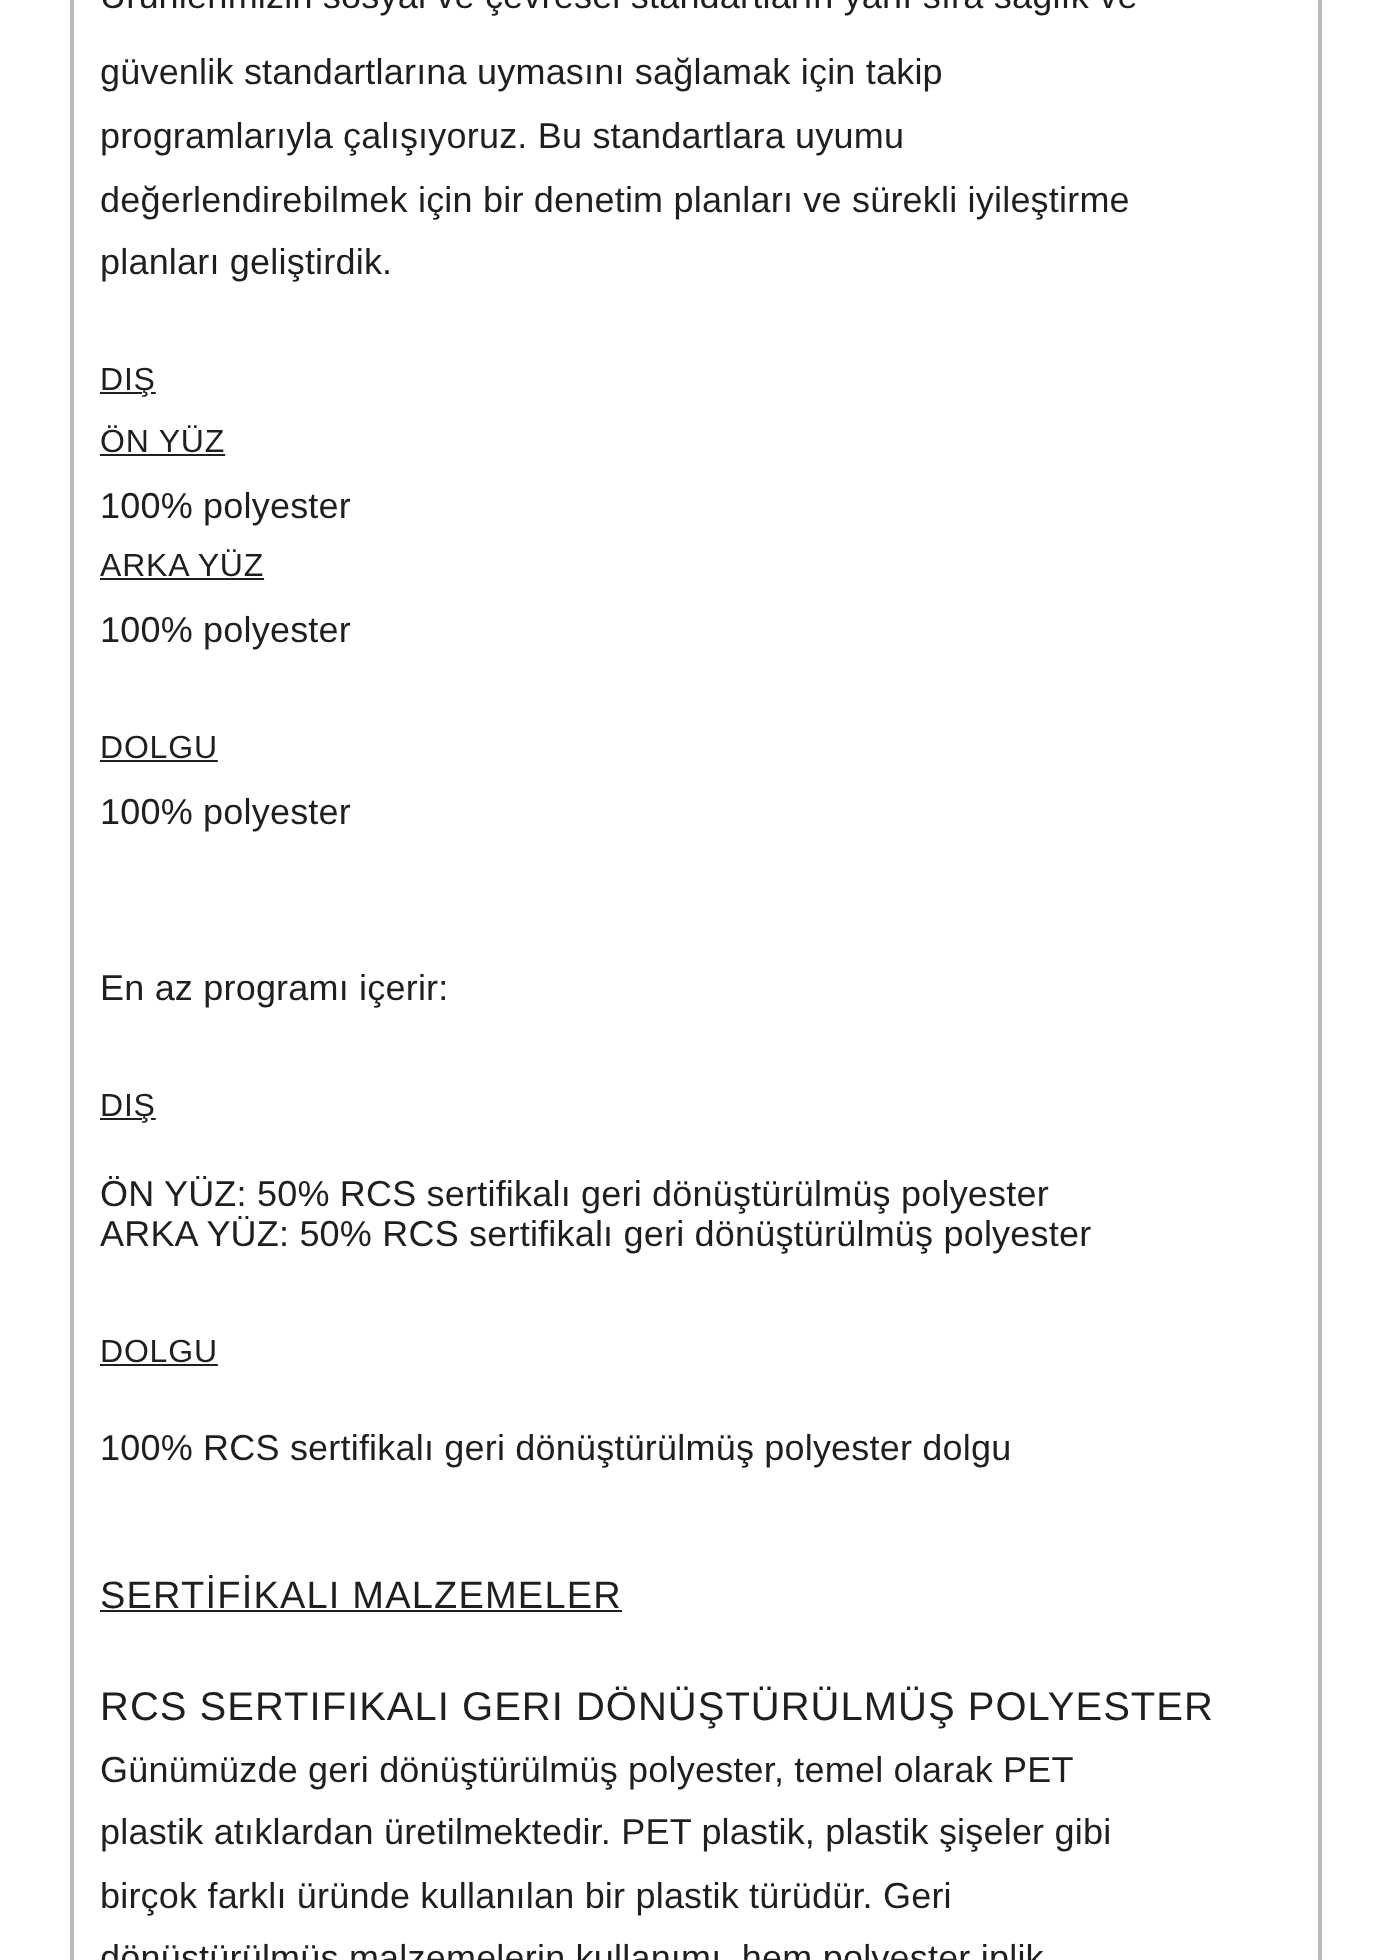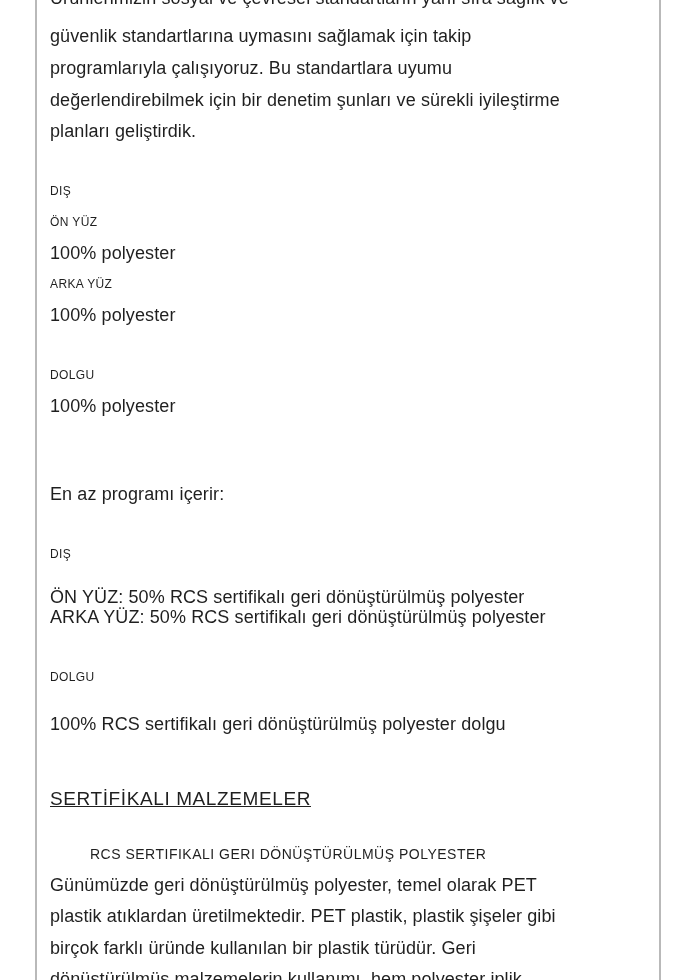--- a/index.html
+++ b/index.html
@@ -27,44 +27,44 @@
     }
     .line {
       position: absolute;
       left: 50px;
       white-space: nowrap;
       font-size: 18px;
       line-height: 24px;
       letter-spacing: 0.1px;
     }
     .label {
-      font-size: 12px;
+      font-size: 16px;
       letter-spacing: 0.4px;
+      text-decoration: underline;
     }
     .heading {
       font-size: 19px;
       letter-spacing: 0.6px;
       text-decoration: underline;
     }
     .subheading {
-      font-size: 14px;
+      font-size: 20px;
       letter-spacing: 0.5px;
-      margin-left: 40px;
     }
   </style>
 </head>
 <body>
 
 <div class="frame"></div>
 
 <div>
   <div class="line" style="top:-14px">Ürünlerimizin sosyal ve çevresel standartların yanı sıra sağlık ve</div>
   <div class="line" style="top:24px">güvenlik standartlarına uymasını sağlamak için takip</div>
   <div class="line" style="top:56px">programlarıyla çalışıyoruz. Bu standartlara uyumu</div>
-  <div class="line" style="top:88px">değerlendirebilmek için bir denetim şunları ve sürekli iyileştirme</div>
+  <div class="line" style="top:88px">değerlendirebilmek için bir denetim planları ve sürekli iyileştirme</div>
   <div class="line" style="top:119px">planları geliştirdik.</div>
 </div>
 
 <div>
   <div class="line label" style="top:179px">DIŞ</div>
   <div class="line label" style="top:210px">ÖN YÜZ</div>
   <div class="line" style="top:241px">100% polyester</div>
   <div class="line label" style="top:272px">ARKA YÜZ</div>
   <div class="line" style="top:303px">100% polyester</div>
   <div class="line label" style="top:363px">DOLGU</div>

